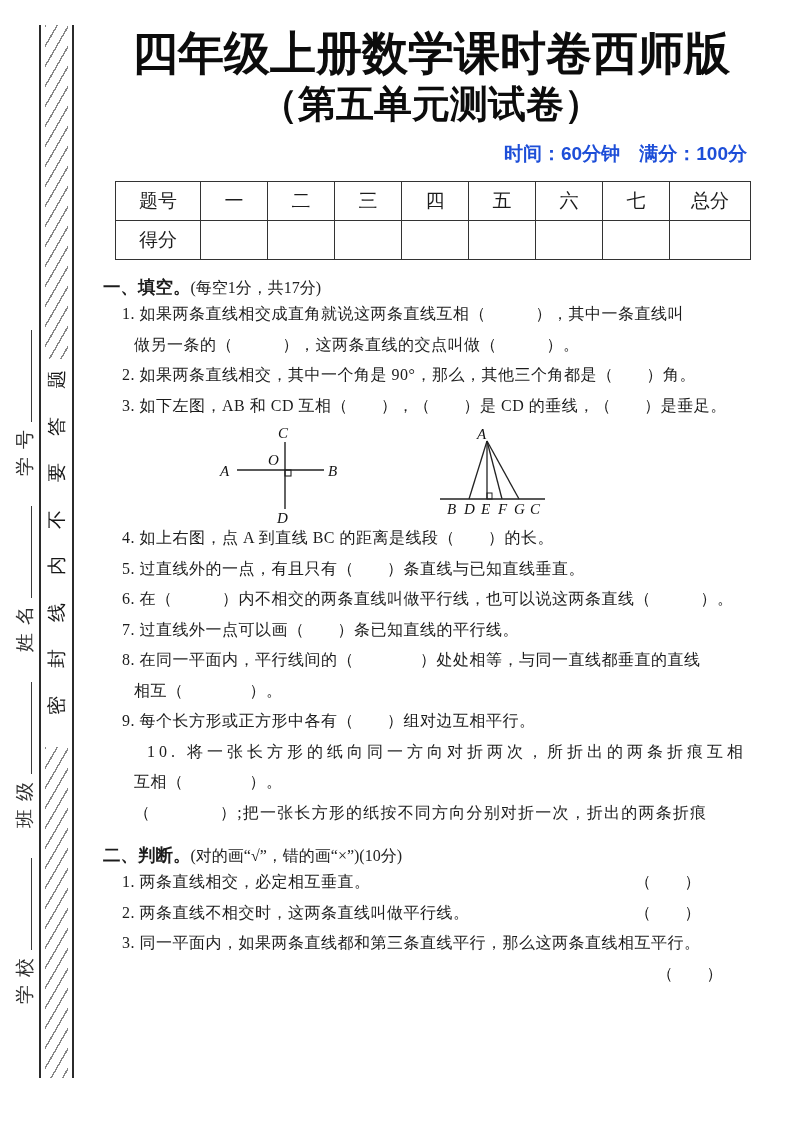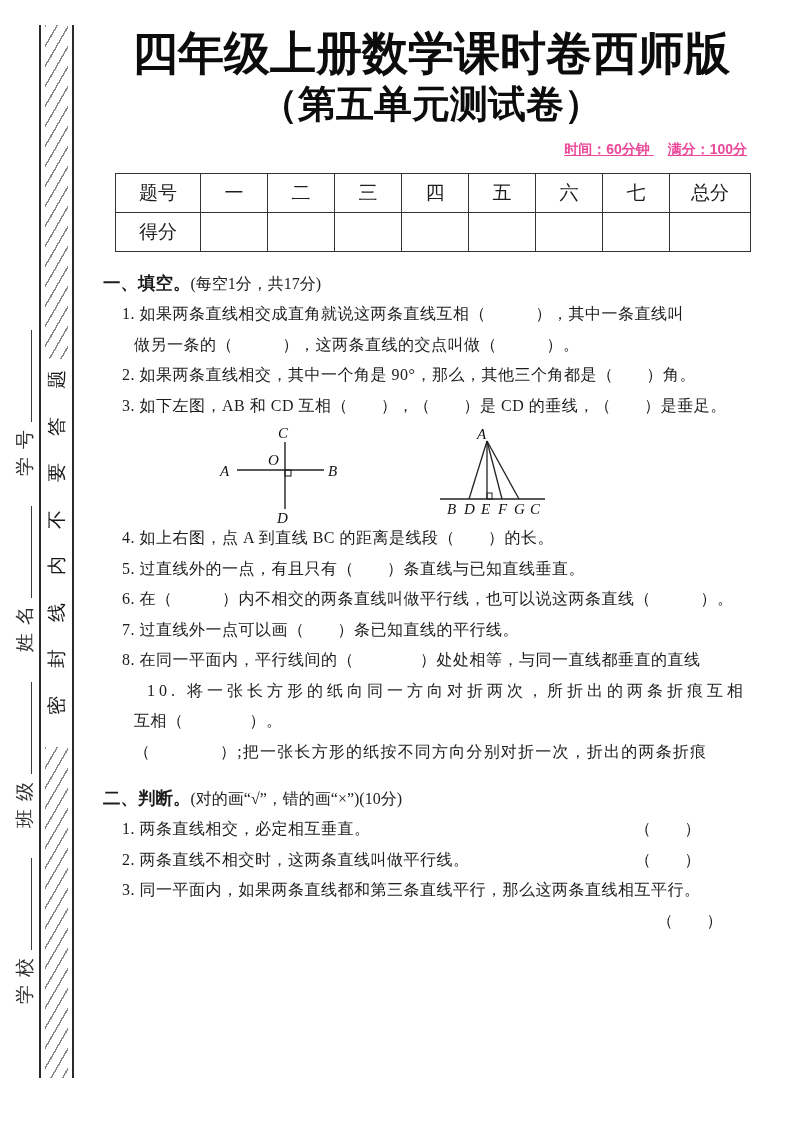--- a/index.html
+++ b/index.html
@@ -26,29 +26,29 @@
               font-size:19px;font-weight:500;color:#161616;}
   .seal-chars span{transform:rotate(-90deg);line-height:1;}
 
   
   .content{position:absolute;left:100px;top:0;width:662px;}
   .title{margin:28px 0 0 0;text-align:center;font-family:"Liberation Sans","DejaVu Sans",sans-serif;
          font-weight:900;font-size:46px;line-height:1.12;letter-spacing:0px;color:#0c0c0c;}
   .subtitle{margin:4px 0 0 0;text-align:center;font-family:Liberation Serif, serif;
             font-weight:800;font-size:38px;line-height:1.1;color:#0c0c0c;}
   .meta{margin:16px 15px 0 0;text-align:right;font-family:"Liberation Sans","DejaVu Sans",sans-serif;
-        font-weight:700;font-size:14px;color:#ec4899;text-decoration:underline;}
+        font-weight:700;font-size:19px;color:#1d4ed8;}
   .meta span{margin-left:14px;}
 
   table.score{border-collapse:collapse;margin:14px 4px 0 15px;table-layout:fixed;}
   table.score td{border:1.8px solid #333;height:38px;text-align:center;vertical-align:middle;
                  font-size:19px;font-weight:500;padding:0;}
   td.c-first{width:84px;} td.c-num{width:66px;} td.c-last{width:80px;}
 
-  .sec-head{margin:16px 0 0 3px;font-size:17.5px;line-height:31px;font-family:Liberation Serif, serif;}
+  .sec-head{margin:16px 0 0 3px;font-size:17.5px;line-height:23px;font-family:Liberation Serif, serif;}
   .sec-title{font-weight:bold;}
   .note{font-size:16px;color:#222;}
 
   .qline{position:relative;margin-left:22px;font-size:16px;line-height:30.5px;
          letter-spacing:0.5px;white-space:nowrap;}
   .cont{margin-left:34px;}
   .spread{letter-spacing:4px;margin-left:47px;}
   .spread2{letter-spacing:1.2px;}
   .ans{position:absolute;left:513px;top:0;}
   .ans-line{margin-left:535px;}
@@ -171,20 +171,22 @@
         <text x="77" y="93">G</text>
         <text x="93" y="93">C</text>
       </svg>
     </div>
 
     <div class="qline">4. 如上右图，点 A 到直线 BC 的距离是线段（　　）的长。</div>
     <div class="qline">5. 过直线外的一点，有且只有（　　）条直线与已知直线垂直。</div>
     <div class="qline">6. 在（　　　）内不相交的两条直线叫做平行线，也可以说这两条直线（　　　）。</div>
     <div class="qline">7. 过直线外一点可以画（　　）条已知直线的平行线。</div>
     <div class="qline">8. 在同一平面内，平行线间的（　　　　）处处相等，与同一直线都垂直的直线</div>
+    <div class="qline cont">相互（　　　　）。</div>
+    <div class="qline">9. 每个长方形或正方形中各有（　　）组对边互相平行。</div>
     <div class="qline spread">10. 将一张长方形的纸向同一方向对折两次，所折出的两条折痕互相</div>
     <div class="qline cont">互相（　　　　）。</div>
     <div class="qline cont spread2">（　　　　）;把一张长方形的纸按不同方向分别对折一次，折出的两条折痕</div>
 
     <div class="sec-head">
       <span class="sec-title">二、判断。</span><span class="note">(对的画“√”，错的画“×”)(10分)</span>
     </div>
 
     <div class="qline judge">
       <span>1. 两条直线相交，必定相互垂直。</span>

